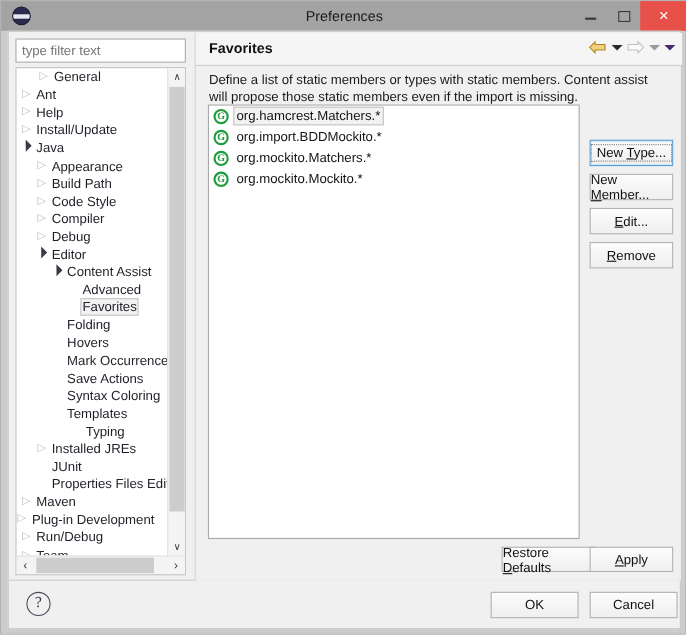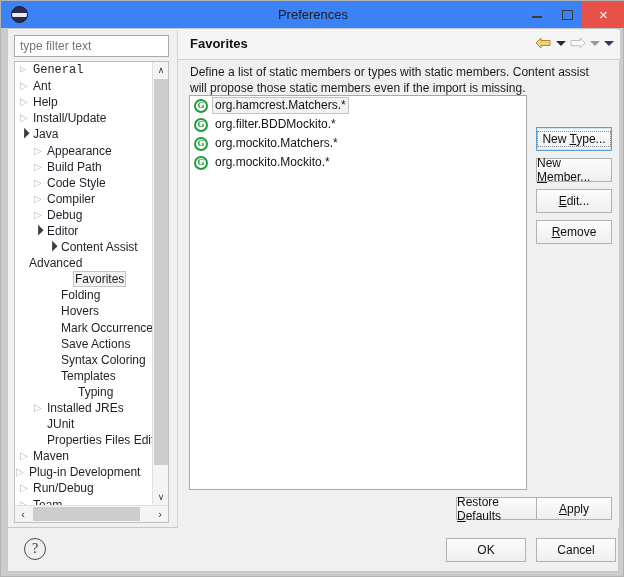--- a/index.html
+++ b/index.html
@@ -16,21 +16,21 @@
     position: relative;
     width: 624px; height: 577px;
     background: #cccccc;
     border: 1px solid #b3b3b3;
   }
 
   
   #titlebar {
     position: absolute; left: 0; top: 0;
     width: 624px; height: 27px;
-    background: #3b82f6;
+    background: #a3a3a3;
     display: flex; align-items: center;
   }
   #eclipse-logo {
     position: absolute; left: 10px; top: 5px;
     width: 17px; height: 17px;
     border-radius: 50%;
     background: #2b2b4d;
     border: 1px solid #1a1a33;
     overflow: hidden;
   }
@@ -377,21 +377,21 @@
       <div class="glyph">×</div>
     </div>
   </div>
 
   <div id="body-panel">
 
     <input id="filter-input" type="text" placeholder="type filter text" style="">
 
     <div id="tree-panel">
       <div id="tree-scroll">
-          <div class="tree-item" style="padding-left: 4px; font-family: Liberation Mono, monospace;">
+          <div class="tree-item" style="padding-left: 20px;">
             <span class="arrow collapsed"></span>
             <span class="tree-label">General</span>
           </div>
           <div class="tree-item" style="padding-left: 4px;">
             <span class="arrow collapsed"></span>
             <span class="tree-label">Ant</span>
           </div>
           <div class="tree-item" style="padding-left: 4px;">
             <span class="arrow collapsed"></span>
             <span class="tree-label">Help</span>
@@ -425,21 +425,21 @@
             <span class="tree-label">Debug</span>
           </div>
           <div class="tree-item" style="padding-left: 18px;">
             <span class="arrow expanded"></span>
             <span class="tree-label">Editor</span>
           </div>
           <div class="tree-item" style="padding-left: 32px;">
             <span class="arrow expanded"></span>
             <span class="tree-label">Content Assist</span>
           </div>
-          <div class="tree-item" style="">
+          <div class="tree-item" style="padding-left: 46px;">
             <span class="arrow none"></span>
             <span class="tree-label">Advanced</span>
           </div>
           <div class="tree-item selected" style="padding-left: 46px;">
             <span class="arrow none"></span>
             <span class="tree-label">Favorites</span>
           </div>
           <div class="tree-item" style="padding-left: 32px;">
             <span class="arrow none"></span>
             <span class="tree-label">Folding</span>
@@ -541,21 +541,21 @@
 
       <div id="description">Define a list of static members or types with static members. Content assist will propose those static members even if the import is missing.</div>
 
       <div id="fav-list">
           <div class="fav-row selected">
             <span class="gicon">G</span>
             <span class="fav-label">org.hamcrest.Matchers.*</span>
           </div>
           <div class="fav-row">
             <span class="gicon">G</span>
-            <span class="fav-label">org.filter.BDDMockito.*</span>
+            <span class="fav-label">org.import.BDDMockito.*</span>
           </div>
           <div class="fav-row">
             <span class="gicon">G</span>
             <span class="fav-label">org.mockito.Matchers.*</span>
           </div>
           <div class="fav-row">
             <span class="gicon">G</span>
             <span class="fav-label">org.mockito.Mockito.*</span>
           </div>
         </div>

